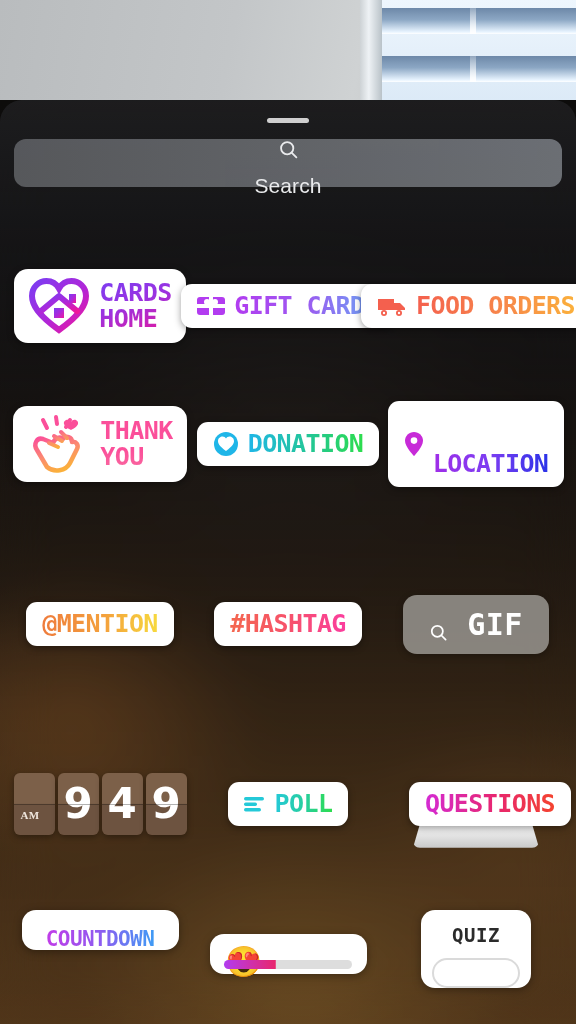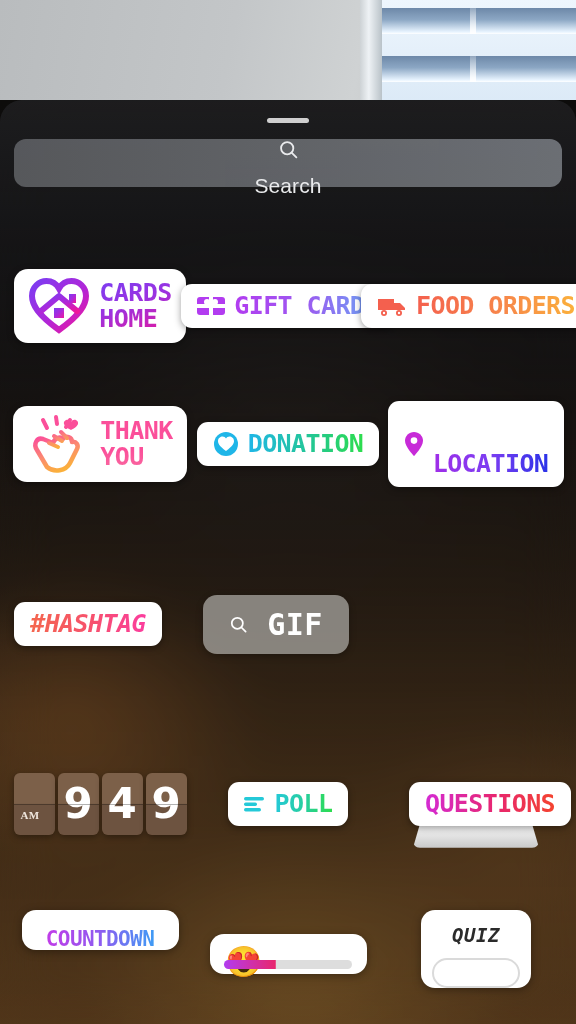--- a/index.html
+++ b/index.html
@@ -95,28 +95,28 @@
   .ico { flex:0 0 auto; display:block; }
 
   
   .g-stayhome { background-image:linear-gradient(160deg,#7b3df2 0%,#9b32e0 45%,#e6179b 100%); }
   .g-gift     { background-image:linear-gradient(90deg,#b23cf0 0%,#9b5bf0 50%,#6aa8f5 100%); }
   .g-food     { background-image:linear-gradient(90deg,#f4604e 0%,#f7874a 55%,#fbb03b 100%); }
   .g-thank    { background-image:linear-gradient(180deg,#fb4f9a 0%,#fb4f9a 60%,#f96aa0 100%); }
   .g-donation { background-image:linear-gradient(90deg,#1fb6e8 0%,#24c98b 60%,#2ddd4e 100%); }
   .g-location { background-image:linear-gradient(90deg,#a02ee8 0%,#7b3df2 50%,#2b33e8 100%);margin-top:41px; }
   .g-mention  { background-image:linear-gradient(90deg,#ee7b3c 0%,#f4a23c 55%,#f7d93e 100%); }
-  .g-hashtag  { background-image:linear-gradient(90deg,#f4674e 0%,#f7506e 55%,#fb3d9e 100%);font-style:italic; }
+  .g-hashtag  { background-image:linear-gradient(90deg,#f4674e 0%,#f7506e 55%,#fb3d9e 100%); }
   .g-poll     { background-image:linear-gradient(90deg,#24c9d8 0%,#28cf9a 55%,#2ddd4e 100%);text-align:right; }
   .g-questions{ background-image:linear-gradient(90deg,#d42bd4 0%,#e8266e 55%,#f4442e 100%); }
   .g-countdown{ background-image:linear-gradient(90deg,#c13ce8 0%,#8e5bf0 50%,#3f9bf5 100%); }
 
   
   .gif-btn {
-    display:inline-flex; align-items:center; gap:19px;
+    display:inline-flex; align-items:flex-end; gap:19px;
     background:rgba(160,158,152,.80);
     border-radius:14px; padding:12px 26px;
     box-shadow:0 2px 7px rgba(0,0,0,.3);
   }
   .gif-label {
     font-family:"DejaVu Sans Mono", monospace;
     font-weight:bold; font-size:30px; color:#fff; letter-spacing:.5px;
   }
 
   
@@ -152,21 +152,21 @@
   }
   .q-top { position:relative; z-index:2; }
 
   
   .countdown-card, .quiz-card, .slider-card {
     background:#fff; border-radius:14px;
     box-shadow:0 2px 8px rgba(0,0,0,.35);
     margin-top:16px;
   }
   .countdown-card { width:157px; padding:18px 0 0; text-align:center; }
-  .quiz-card { width:110px; padding:14px 0 0; text-align:center;font-style:italic; }
+  .quiz-card { width:110px; padding:14px 0 0; text-align:center; }
   .quiz-title {
     font-family:"DejaVu Sans Mono", monospace; font-weight:bold;
     font-size:19px; color:#2b2b2b; letter-spacing:.5px;
   }
   .quiz-answer {
     margin:12px auto 0; width:88px; height:30px;
     border:2px solid #dadada; border-radius:16px;
   }
   .slider-card { width:157px; padding:12px 0 0; position:relative; height:40px; }
   .slider-emoji { font-size:30px; position:absolute; left:16px; top:10px; }
@@ -288,20 +288,25 @@
           <svg class="ico" width="20" height="26" viewBox="0 0 20 26">
             <path d="M10 1 C5 1 1 5 1 9.7 C1 16 10 25 10 25 C10 25 19 16 19 9.7 C19 5 15 1 10 1 Z" fill="#c72ad8"></path>
             <circle cx="10" cy="9.6" r="3.3" fill="#fff"></circle>
           </svg>
           <span class="stk-text g-location">LOCATION</span>
         </div>
       </div>
     </div>
 
     <div class="row" style="height:180px;">
+      <div class="cell c1">
+        <div class="pill">
+          <span class="stk-text g-mention">@MENTION</span>
+        </div>
+      </div>
       <div class="cell c2">
         <div class="pill">
           <span class="stk-text g-hashtag">#HASHTAG</span>
         </div>
       </div>
       <div class="cell c3">
         <div class="gif-btn">
           <svg width="19" height="19" viewBox="0 0 24 24" fill="none" stroke="#fff" stroke-width="2.2" stroke-linecap="round">
             <circle cx="10.5" cy="10.5" r="7"></circle>
               <line x1="15.8" y1="15.8" x2="21" y2="21"></line>

